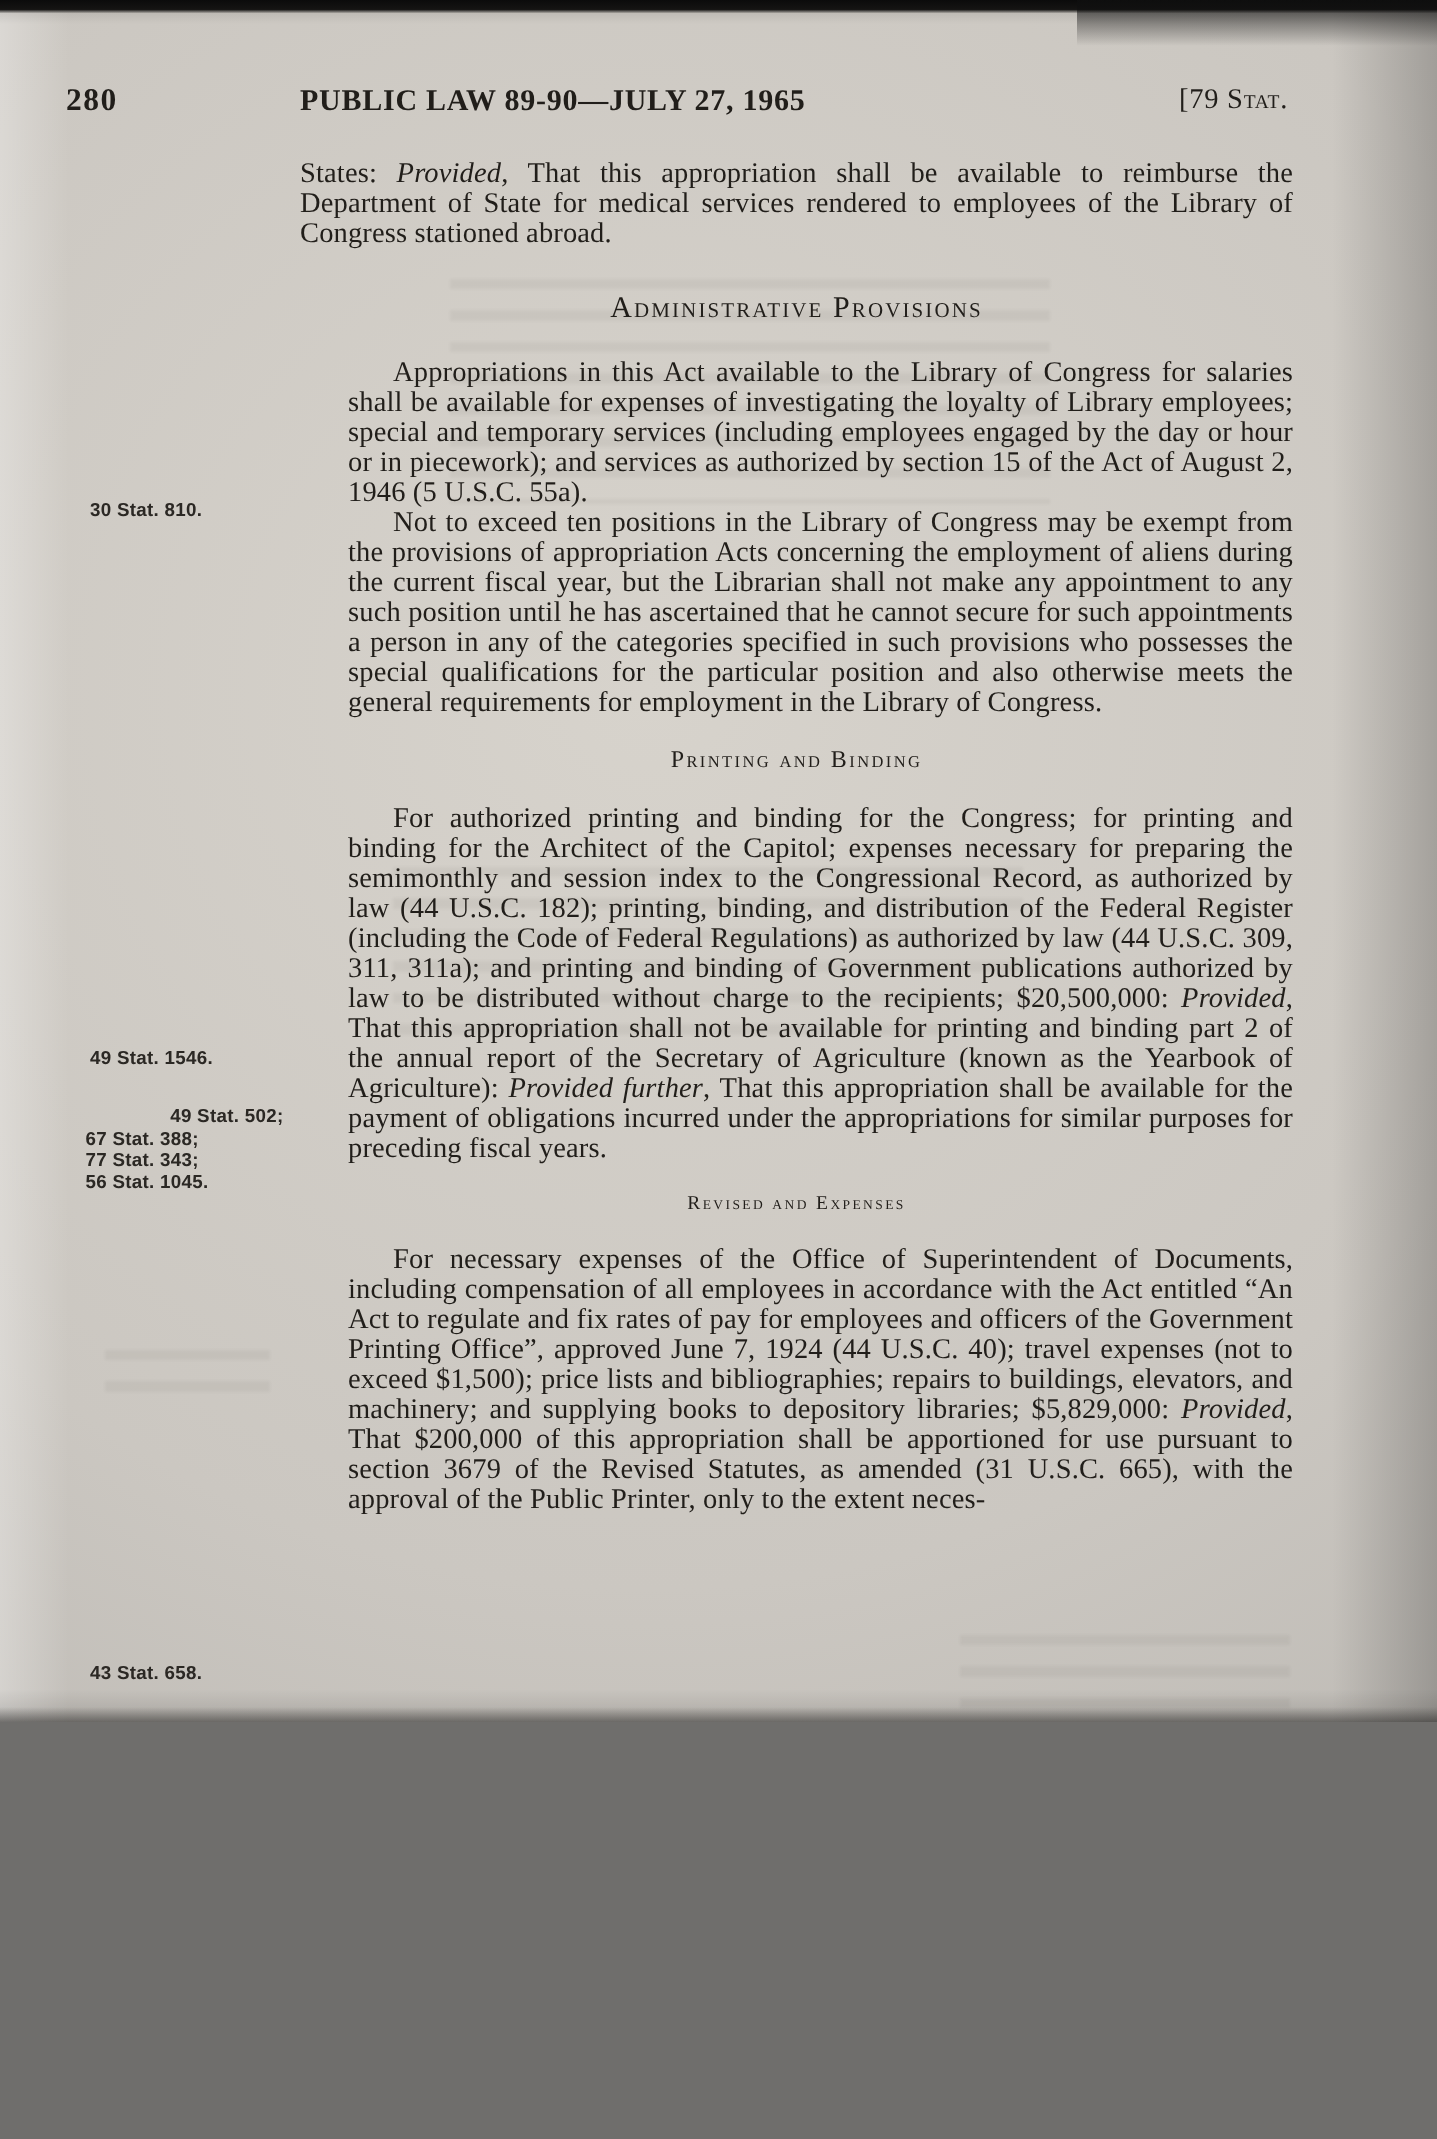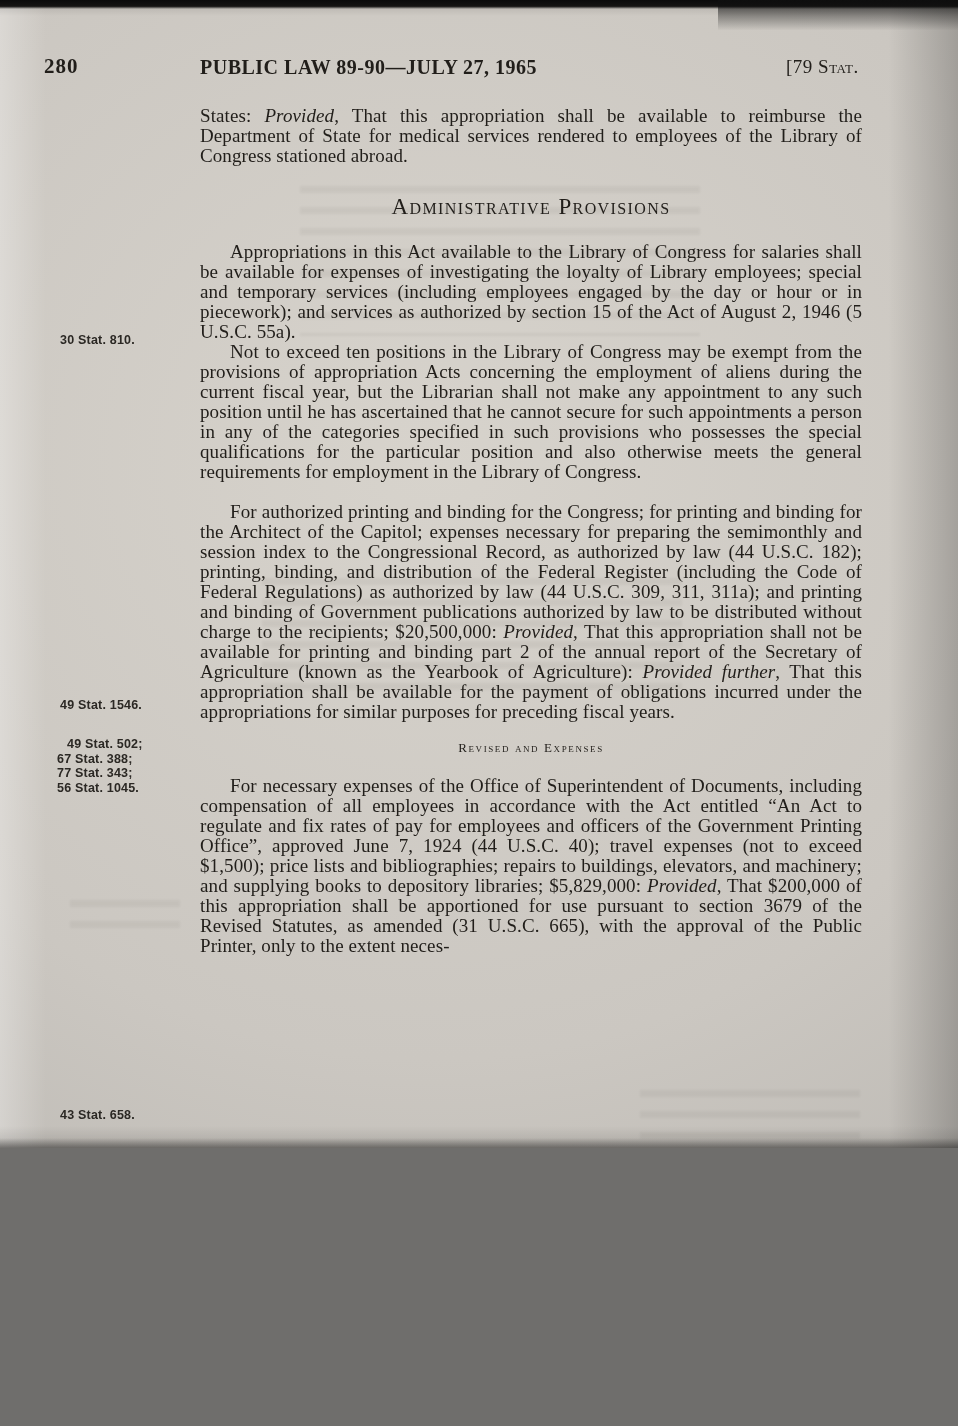--- a/index.html
+++ b/index.html
@@ -51,47 +51,47 @@
   .column {
     position: absolute; left: 200px; top: 0; width: 662px;
   }
   p.body {
     margin: 0;
     font-size: 19px;
     line-height: 20px;
     text-align: justify;
     letter-spacing: .1px;
   }
-  p.indent { text-indent: 30px; }
+  p.indent { text-indent: 30px; margin-left: 32px; }
   #p1 { margin-top: 106px; }
   #p2 { margin-top: 22px; }
   #p4 { margin-top: 20px; }
   #p5 { margin-top: 20px; }
 
   .h-sc {
     margin: 0; text-align: center; font-weight: 400;
     font-variant: small-caps;
   }
-  #h-admin   { margin-top: 28px; font-size: 23px; letter-spacing: 1.4px; }
+  #h-admin   { margin-top: 28px; font-size: 20px; letter-spacing: 1.4px; }
   #h-gpo     { margin: 30px 0 0; text-align: center; font-weight: 400;
                font-size: 21px; letter-spacing: 1.4px; }
   #h-printing{ margin-top: 19px; font-size: 16px; letter-spacing: 1.6px; }
   #h-sod     { margin-top: 14px; font-size: 14.5px; letter-spacing: 1.2px; }
   #h-se      { margin-top: 18px; font-size: 13px; letter-spacing: 1.6px; }
 
   .mnote {
     position: absolute; left: 60px; width: 132px;
     font-family: "Liberation Sans", "DejaVu Sans", sans-serif;
     font-size: 12.5px; line-height: 14.5px; font-weight: 700;
     color: #2b2824; letter-spacing: .2px;
   }
   #mnote-1 { top: 333px; }
   #mnote-2 { top: 698px; }
   #mnote-3 { top: 737px; left: 57px; }
-  #mnote-3 .mline:first-child { padding-left: 10px; }
+  #mnote-3 .mline:first-child { padding-left: 10px; text-align: right; }
   #mnote-4 { top: 1108px; }
 
   .ghost {
     position: absolute;
     opacity: .05;
     background: repeating-linear-gradient(180deg, #3a362f 0px, #3a362f 7px, transparent 7px, transparent 21px);
     filter: blur(1px);
     pointer-events: none;
   }
   #ghost-1 { left: 300px; top: 186px; width: 400px; height: 150px; }
@@ -133,20 +133,21 @@
 
     <p class="body" id="p1"><span>States: </span><em>Provided</em><span>, That this appropriation shall be available to reimburse the Department of State for medical services rendered to employees of the Library of Congress stationed abroad.</span></p>
 
     <h2 class="h-sc" id="h-admin">Administrative Provisions</h2>
 
     <p class="body indent" id="p2"><span>Appropriations in this Act available to the Library of Congress for salaries shall be available for expenses of investigating the loyalty of Library employees; special and temporary services (including employees engaged by the day or hour or in piecework); and services as authorized by section 15 of the Act of August 2, 1946 (5 U.S.C. 55a).</span></p>
 
     <p class="body indent" id="p3"><span>Not to exceed ten positions in the Library of Congress may be exempt from the provisions of appropriation Acts concerning the employment of aliens during the current fiscal year, but the Librarian shall not make any appointment to any such position until he has ascertained that he cannot secure for such appointments a person in any of the categories specified in such provisions who possesses the special qualifications for the particular position and also otherwise meets the general requirements for employment in the Library of Congress.</span></p>
 
 
+    <h2 class="h-sc" id="h-printing">Printing and Binding</h2>
 
     <p class="body indent" id="p4"><span>For authorized printing and binding for the Congress; for printing and binding for the Architect of the Capitol; expenses necessary for preparing the semimonthly and session index to the Congressional Record, as authorized by law (44 U.S.C. 182); printing, binding, and distribution of the Federal Register (including the Code of Federal Regulations) as authorized by law (44 U.S.C. 309, 311, 311a); and printing and binding of Government publications authorized by law to be distributed without charge to the recipients; $20,500,000: </span><em>Provided</em><span>, That this appropriation shall not be available for printing and binding part 2 of the annual report of the Secretary of Agriculture (known as the Yearbook of Agriculture): </span><em>Provided further</em><span>, That this appropriation shall be available for the payment of obligations incurred under the appropriations for similar purposes for preceding fiscal years.</span></p>
 
 
     <h2 class="h-sc" id="h-se">Revised and Expenses</h2>
 
     <p class="body indent" id="p5"><span>For necessary expenses of the Office of Superintendent of Documents, including compensation of all employees in accordance with the Act entitled “An Act to regulate and fix rates of pay for employees and officers of the Government Printing Office”, approved June 7, 1924 (44 U.S.C. 40); travel expenses (not to exceed $1,500); price lists and bibliographies; repairs to buildings, elevators, and machinery; and supplying books to depository libraries; $5,829,000: </span><em>Provided</em><span>, That $200,000 of this appropriation shall be apportioned for use pursuant to section 3679 of the Revised Statutes, as amended (31 U.S.C. 665), with the approval of the Public Printer, only to the extent neces-</span></p>
 
   </div>
 </div>

